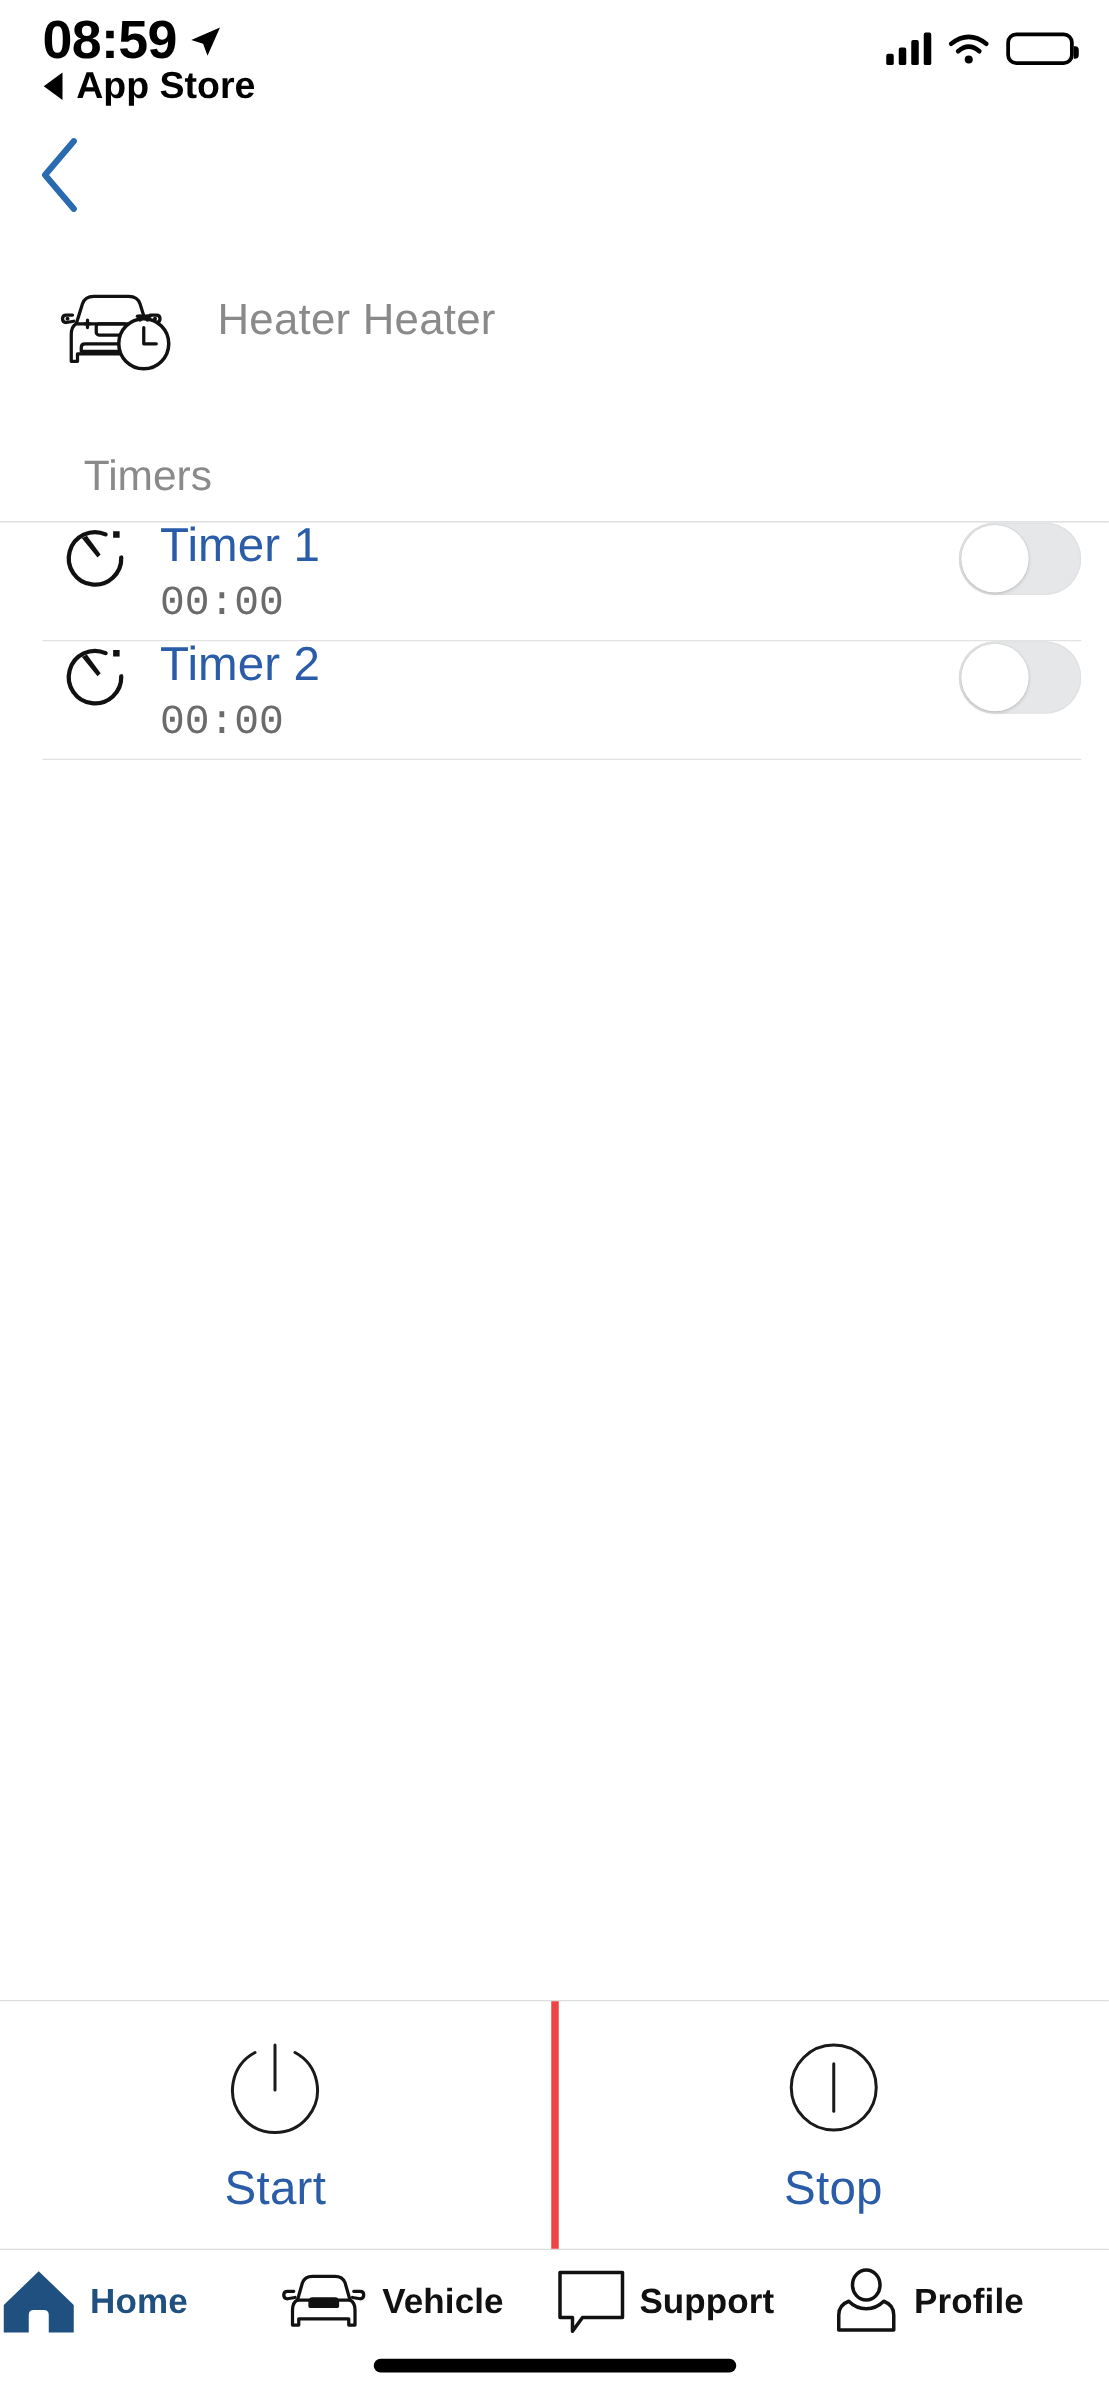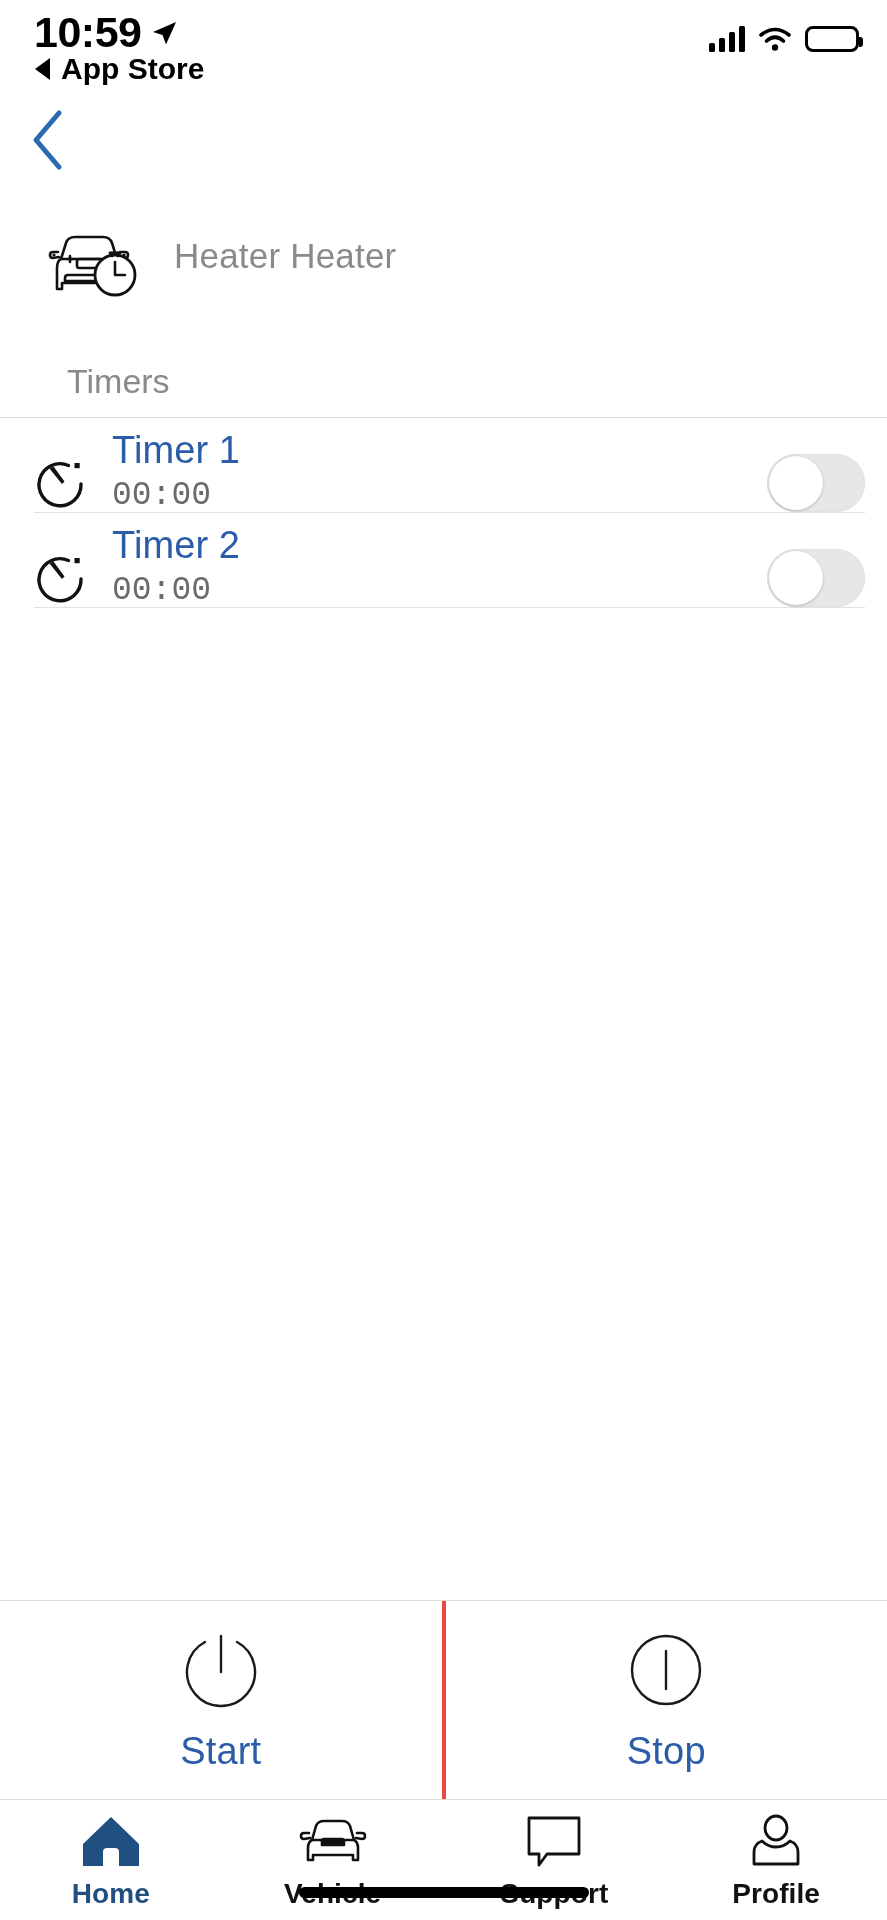--- a/index.html
+++ b/index.html
@@ -107,23 +107,23 @@
     font-size:34px;
     color:#8a8a8a;
     padding:44px 0 16px 34px;
     margin-left:33px;
   }
   .hr-full { height:1px; background:#d8d8d8; width:100%; }
   .hr-inset { height:1px; background:#e2e2e2; margin-left:34px; margin-right:22px; }
 
   .timer-row {
     display:flex;
-    align-items:flex-end;
+    align-items:flex-start;
     height:94px;
-    padding:0 22px 0 34px;
+    padding:0 22px 0 50px;
     cursor:pointer;
   }
   .timer-icon { width:56px; height:56px; flex:none; }
   .timer-body { flex:1; margin-left:22px; line-height:1; }
   .timer-name {
     font-size:38px;
     color:#2a5ca8;
     letter-spacing:0.1px;
     margin-bottom:10px;
   }
@@ -162,38 +162,38 @@
   }
   .action {
     flex:1;
     display:flex;
     flex-direction:column;
     align-items:center;
     justify-content:center;
     gap:18px;
     cursor:pointer;
   }
-  .action + .action { border-left:4px solid #ef4444; }
+  .action + .action { border-left:6px solid #ef4444; }
   .action-label {
     font-size:38px;
     color:#2a5ca8;
     letter-spacing:0.2px;
   }
 
   
   .tabbar {
     display:flex;
     height:120px;
     align-items:flex-start;
     padding-top:14px;
   }
   .tab {
     flex:1;
     display:flex;
-    flex-direction:column;
+    flex-direction:row;
     align-items:center;
     gap:10px;
     cursor:pointer;
   }
   .tab-label {
     font-size:28px;
     font-weight:700;
     color:#111;
     letter-spacing:0.1px;
   }
@@ -215,21 +215,21 @@
     height:1920px;
   }
 </style>
 </head>
 <body>
 
 <div class="page">
 
   <div class="statusbar">
     <div class="sb-time">
-      <span>10:59</span>
+      <span>08:59</span>
       <svg class="loc-arrow" width="28" height="28" viewBox="0 0 28 28">
         <path d="M26 3 L3 13 L12.5 16 L16 25.5 Z" fill="#000"></path>
       </svg>
     </div>
     <div class="sb-appstore">
       <svg width="22" height="26" viewBox="0 0 22 26">
         <path d="M18 2 L18 24 L3 13 Z" fill="#000"></path>
       </svg>
       <span>App Store</span>
     </div>

